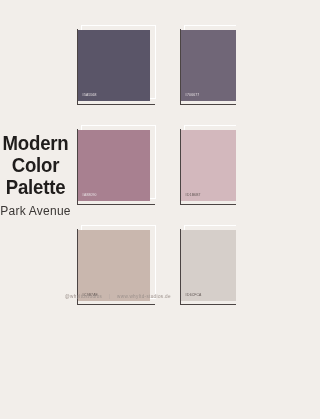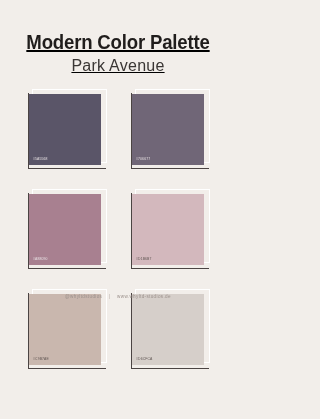--- a/index.html
+++ b/index.html
@@ -15,23 +15,22 @@
     background: #f2eeea;
   }
 
   .poster {
     position: relative;
     width: 236px;
     height: 319px;
     background: #f2eeea;
     box-sizing: border-box;
     display: flex;
-    flex-direction: column;
+    flex-direction: row;
     align-items: center;
-    text-decoration: underline;
   }
 
   
   .header {
     width: 100%;
     text-align: center;
     padding-top: 31px;
   }
   .title {
     font-family: "Liberation Sans Narrow", "Liberation Sans", sans-serif;
@@ -39,21 +38,21 @@
     font-size: 20px;
     line-height: 22px;
     letter-spacing: -0.2px;
     color: #201d1c;
     margin: 0;
     transform: scaleX(0.93);
   }
   .subtitle {
     font-family: "Liberation Sans", sans-serif;
     font-weight: 400;
-    font-size: 16px;
+    font-size: 12px;
     line-height: 14px;
     letter-spacing: 0.25px;
     color: #3a3634;
     margin: 6px 0 0 0;
   }
 
   
   .grid {
     margin-top: 16px;
     width: 192px;

